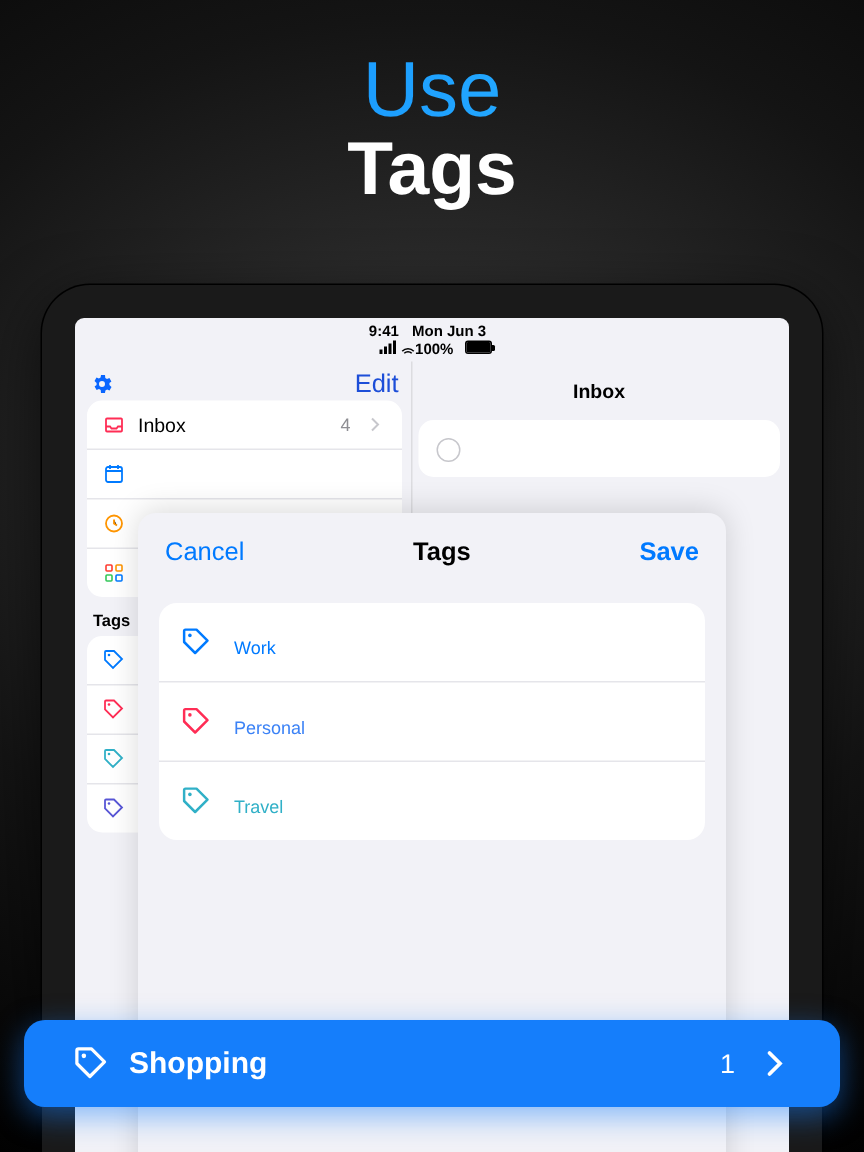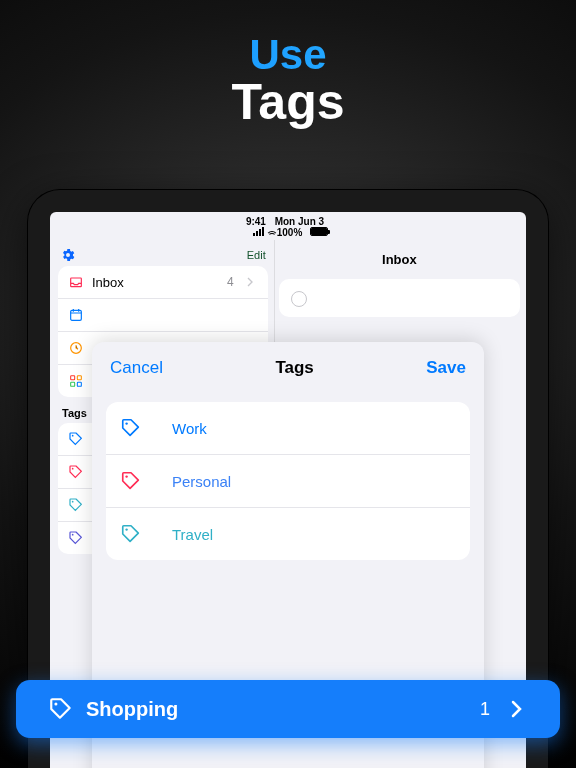--- a/index.html
+++ b/index.html
@@ -5,21 +5,21 @@
   * { box-sizing: border-box; margin: 0; padding: 0; }
   html, body { width: 576px; height: 768px; overflow: hidden; font-family: -apple-system, "Helvetica Neue", Arial, sans-serif; }
   body {
     background: radial-gradient(ellipse 120% 70% at 50% 40%, #3b3b3b 0%, #141414 55%, #000 100%);
     position: relative;
   }
 
   
   .headline { text-align: center; padding-top: 34px; }
   .headline .line1 {
-    font-size: 42px; font-weight: 700;
+    font-size: 52px; font-weight: 400;
     background: linear-gradient(90deg, #0a84ff, #34c0ff);
     -webkit-background-clip: text; background-clip: text; color: transparent;
     line-height: 1;
   }
   .headline .line2 { font-size: 50px; font-weight: 700; color: #fff; line-height: 1.05; }
 
   
   .device {
     position: absolute; left: 50%; top: 190px; transform: translateX(-50%);
     width: 520px; height: 620px;
@@ -59,21 +59,21 @@
   .battery::after{content:"";position:absolute;right:-3px;top:2px;width:2px;height:4px;background:#000;border-radius:0 1px 1px 0;}
   .battery i{display:block;width:100%;height:100%;background:#000;border-radius:1px;}
 
   
   .split { display:flex; height: calc(100% - 18px); }
   .sidebar { width: 47%; padding: 4px 6px 0 8px; position:relative; }
   .main { flex:1; background:#f2f2f7; padding: 4px 6px 0 4px; border-left:1px solid #dcdce0; }
 
   .toprow { display:flex; justify-content:space-between; align-items:center; height:22px; padding:0 2px; }
   .gear { width:16px; height:16px; color:#0a66ff; }
-  .editbtn { color:#14532d; font-size:11px; }
+  .editbtn { color:#1d4ed8; font-size:17px; }
 
   .apptitle { font-size:20px; font-weight:700; padding: 6px 4px 8px; }
 
   .list-card { background:#fff; border-radius:10px; overflow:hidden; }
   .row {
     display:flex; align-items:center; gap:8px;
     padding: 8px 10px; font-size:13px;
     border-bottom:1px solid #e5e5ea;
   }
   .row:last-child{border-bottom:none}
@@ -100,24 +100,24 @@
   }
   .sheet-head { display:flex; justify-content:space-between; align-items:center; padding:16px 18px 10px; }
   .sheet-head .btn { color:#007aff; font-size:17px; }
   .sheet-head .btn.save { font-weight:600; }
   .sheet-head .title { font-size:17px; font-weight:600; }
 
   .sheet-list {
     margin: 14px 14px 0; background:#fff; border-radius:12px; overflow:hidden;
   }
   .tagrow {
-    display:flex; align-items:center; gap:30px;
+    display:flex; align-items:flex-end; gap:14px;
     padding: 15px 14px;
     border-bottom:1px solid #e5e5ea;
-    font-size:15px;
+    font-size:12px;
   }
   .tagrow:last-child{border-bottom:none}
   .tagrow .lbl { font-weight:400; }
 
   
   .highlight {
     position:absolute; left:16px; right:16px; bottom:30px;
     background:#157efb; border-radius:14px;
     display:flex; align-items:center; gap:12px;
     padding: 16px 32px;

